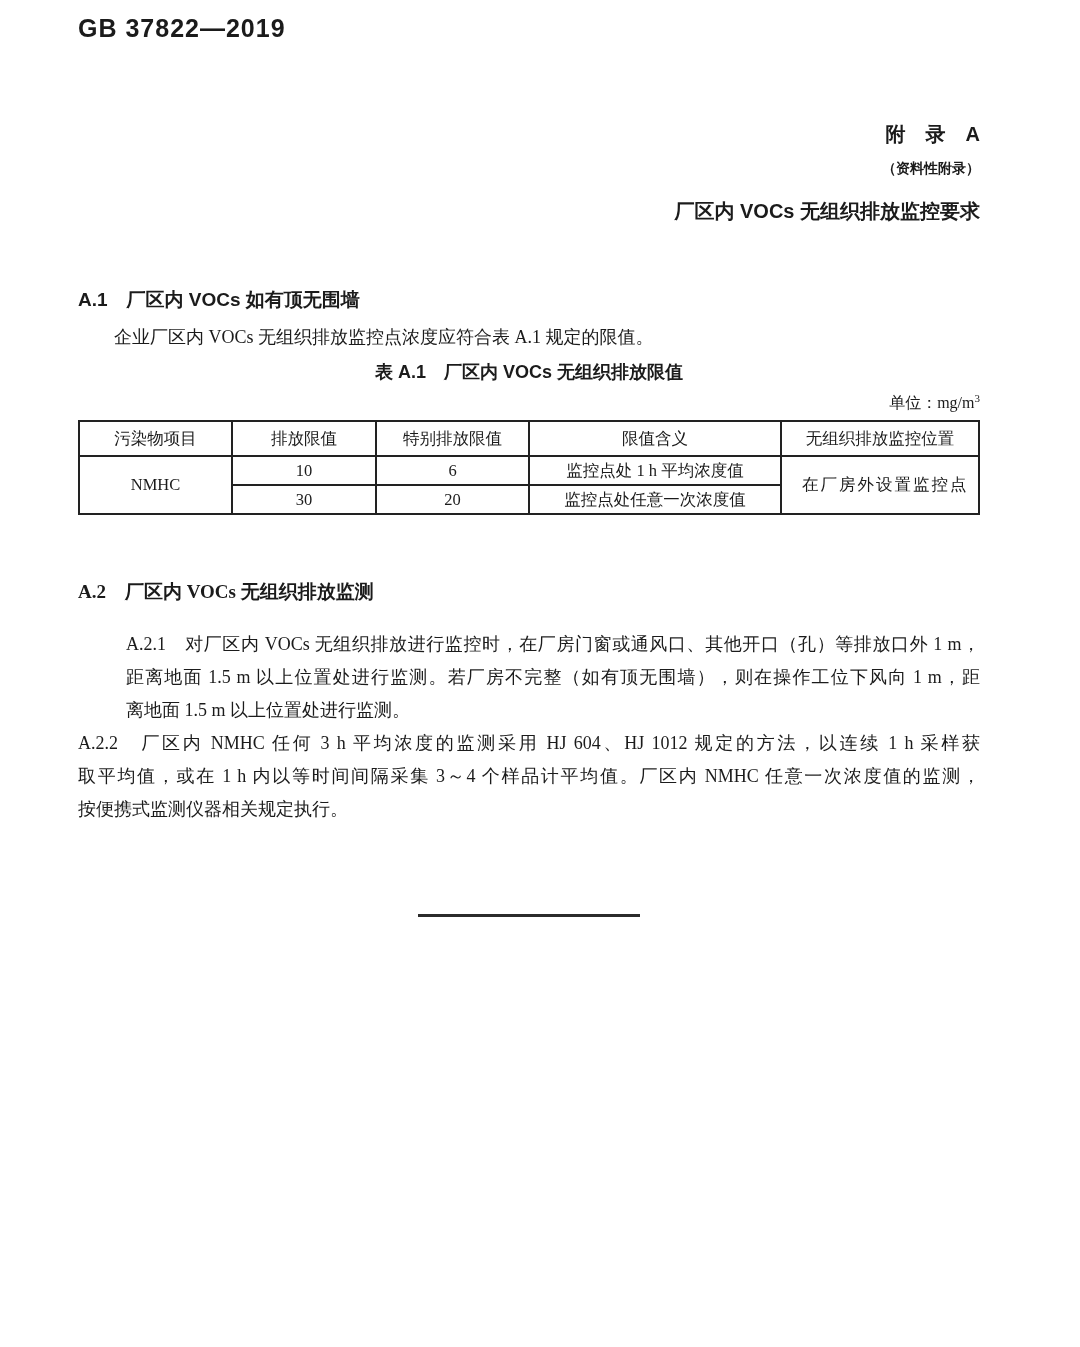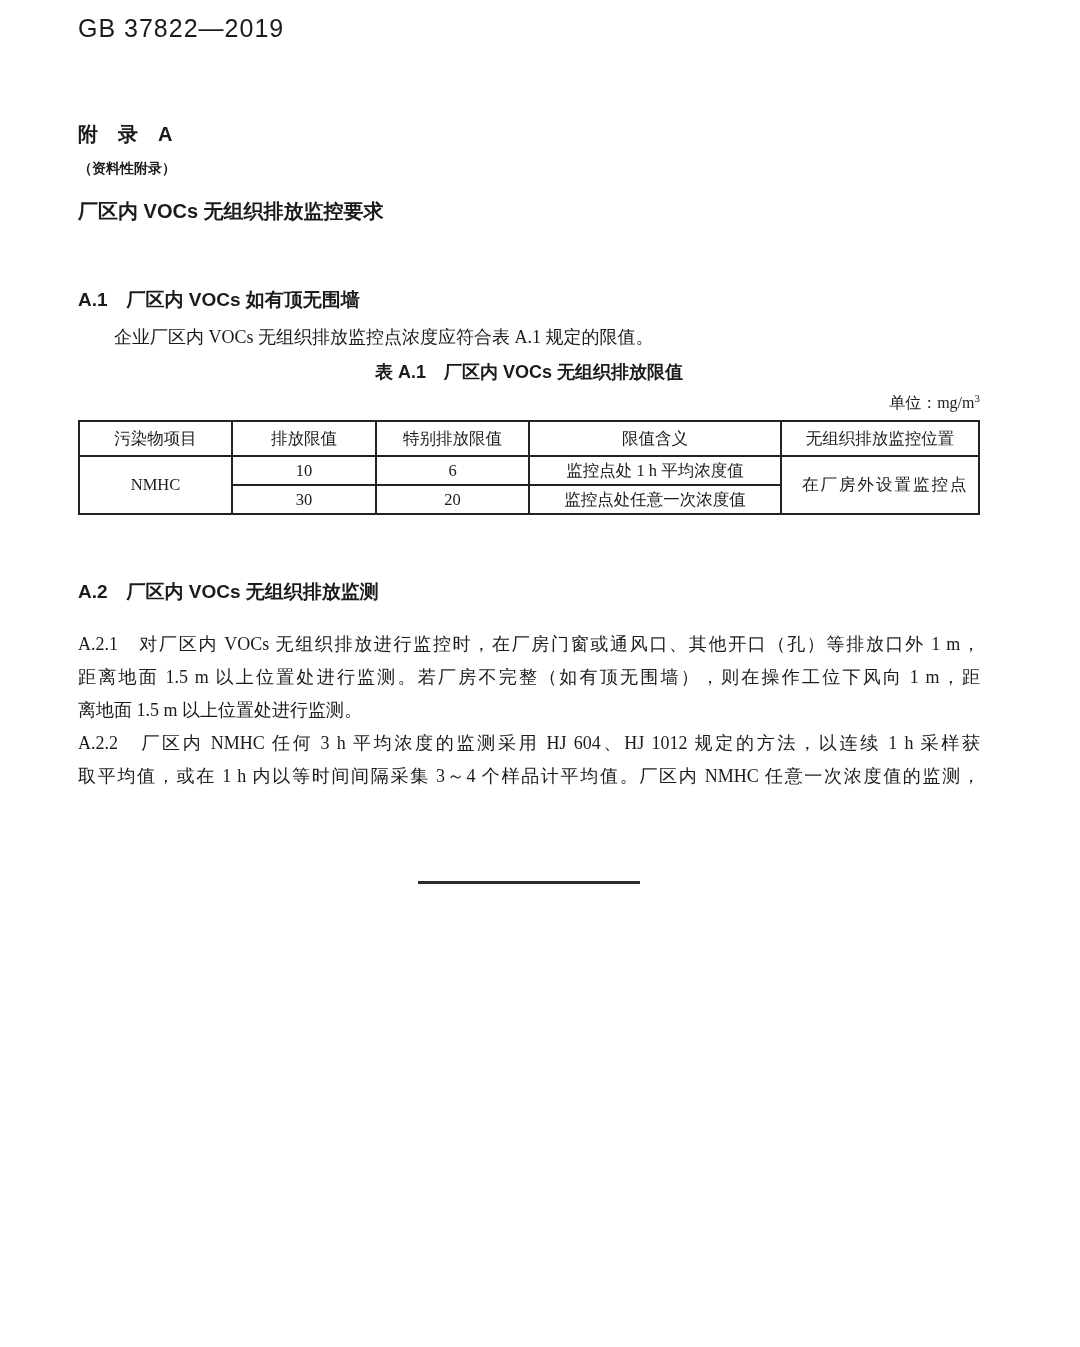--- a/index.html
+++ b/index.html
@@ -18,52 +18,52 @@
   .page {
     box-sizing: border-box;
     width: 1080px;
     height: 1347px;
     padding: 14px 100px 0 78px;
     overflow: hidden;
   }
   
   .doc-code {
     font-family: "Liberation Sans", "DejaVu Sans", sans-serif;
-    font-weight: 400;
+    font-weight: 700;
     font-size: 25px;
     letter-spacing: 1px;
   }
   
   .title-block {
     margin-top: 78px;
-    text-align: left;
+    text-align: right;
     font-family: "Liberation Sans", "DejaVu Sans", sans-serif;
     font-weight: 700;
   }
   .title-line1 { font-size: 20px; }
   .title-line2 { font-size: 14px; margin-top: 12px; }
   .title-line3 { font-size: 20px; margin-top: 20px; }
   
   .sec-heading {
     font-family: "Liberation Sans", "DejaVu Sans", sans-serif;
     font-weight: 700;
     font-size: 19px;
   }
   .h-a1 { margin-top: 62px; }
-  .h-a2 { margin-top: 64px; }
+  .h-a2 { margin-top: 64px; font-family: Liberation Serif, serif; }
   
   .body-para {
     font-size: 18px;
     line-height: 33px;
   }
   .p-a1 {
     margin-top: 8px;
     text-indent: 2em;
   }
-  .para-block { margin-top: 23px; }
+  .para-block { margin-top: 23px; margin-left: 48px; }
   .para-line { font-size: 18px; line-height: 33px; }
   .fill {
     text-align: justify;
     text-align-last: justify;
   }
   
   .table-caption {
     margin-top: 6px;
     text-align: center;
     font-family: "Liberation Sans", "DejaVu Sans", sans-serif;
@@ -163,17 +163,18 @@
 
   <div class="para-block">
     <div class="para-line fill">A.2.1　对厂区内 VOCs 无组织排放进行监控时，在厂房门窗或通风口、其他开口（孔）等排放口外 1 m，</div>
     <div class="para-line fill">距离地面 1.5 m 以上位置处进行监测。若厂房不完整（如有顶无围墙），则在操作工位下风向 1 m，距</div>
     <div class="para-line">离地面 1.5 m 以上位置处进行监测。</div>
   </div>
 
   <div>
     <div class="para-line fill">A.2.2　厂区内 NMHC 任何 3 h 平均浓度的监测采用 HJ 604、HJ 1012 规定的方法，以连续 1 h 采样获</div>
     <div class="para-line fill">取平均值，或在 1 h 内以等时间间隔采集 3～4 个样品计平均值。厂区内 NMHC 任意一次浓度值的监测，</div>
+    <div class="para-line">按便携式监测仪器相关规定执行。</div>
   </div>
 
   <hr class="end-rule">
 
 </div>
 
 </body></html>

